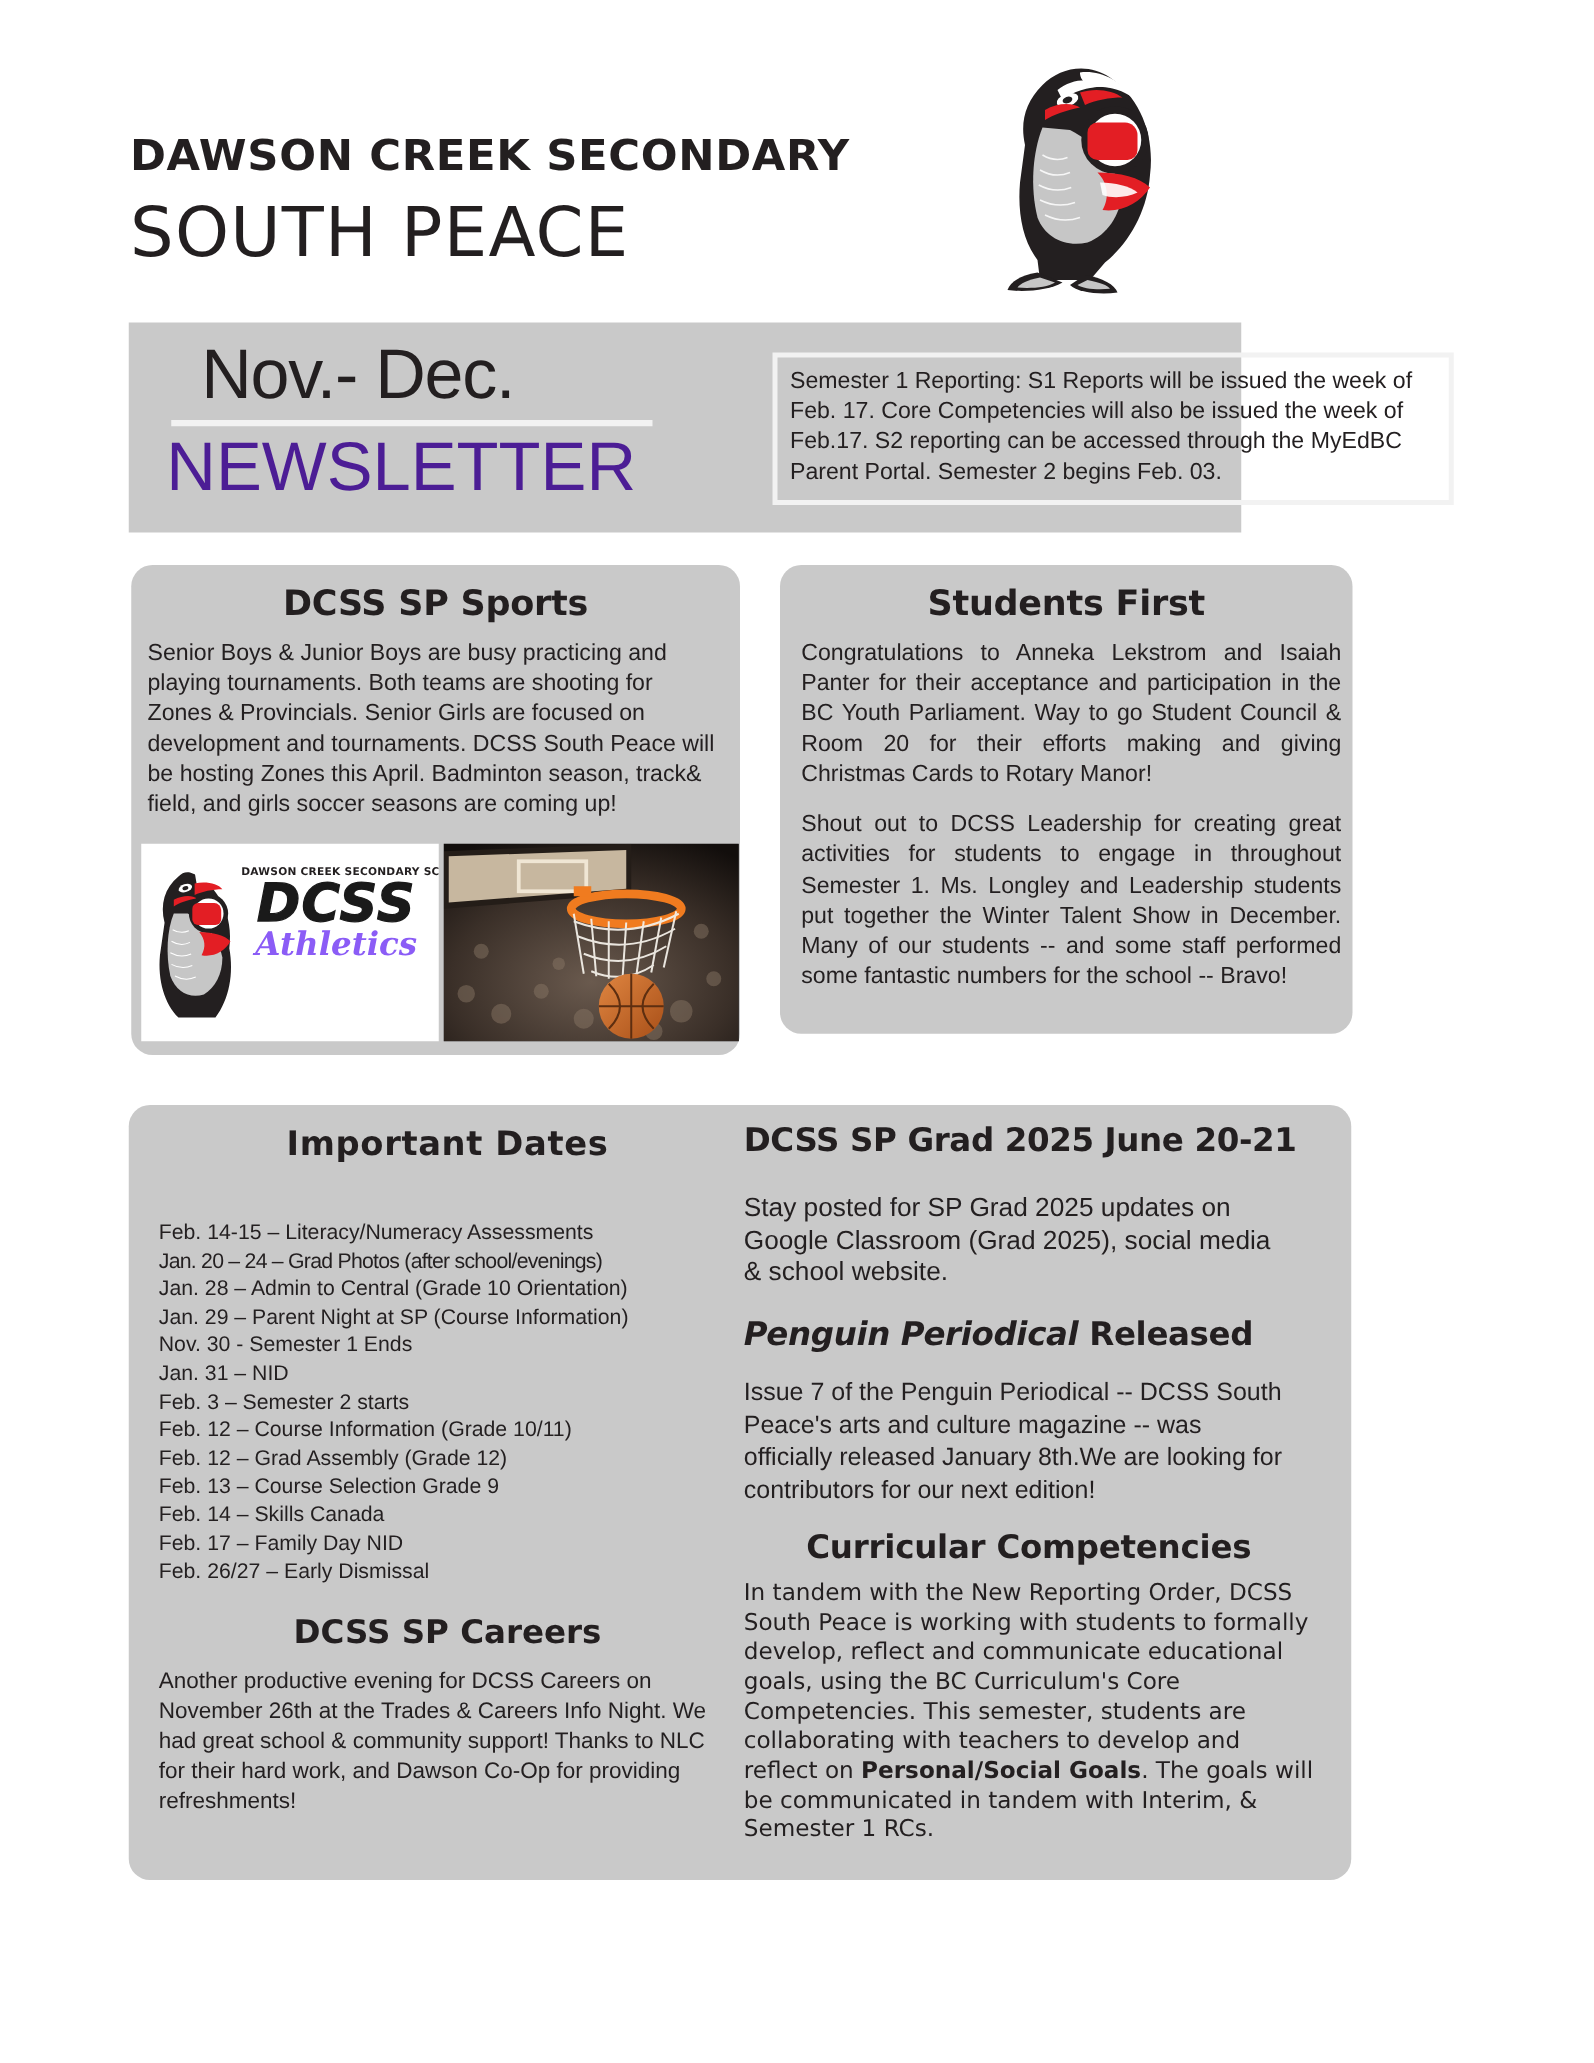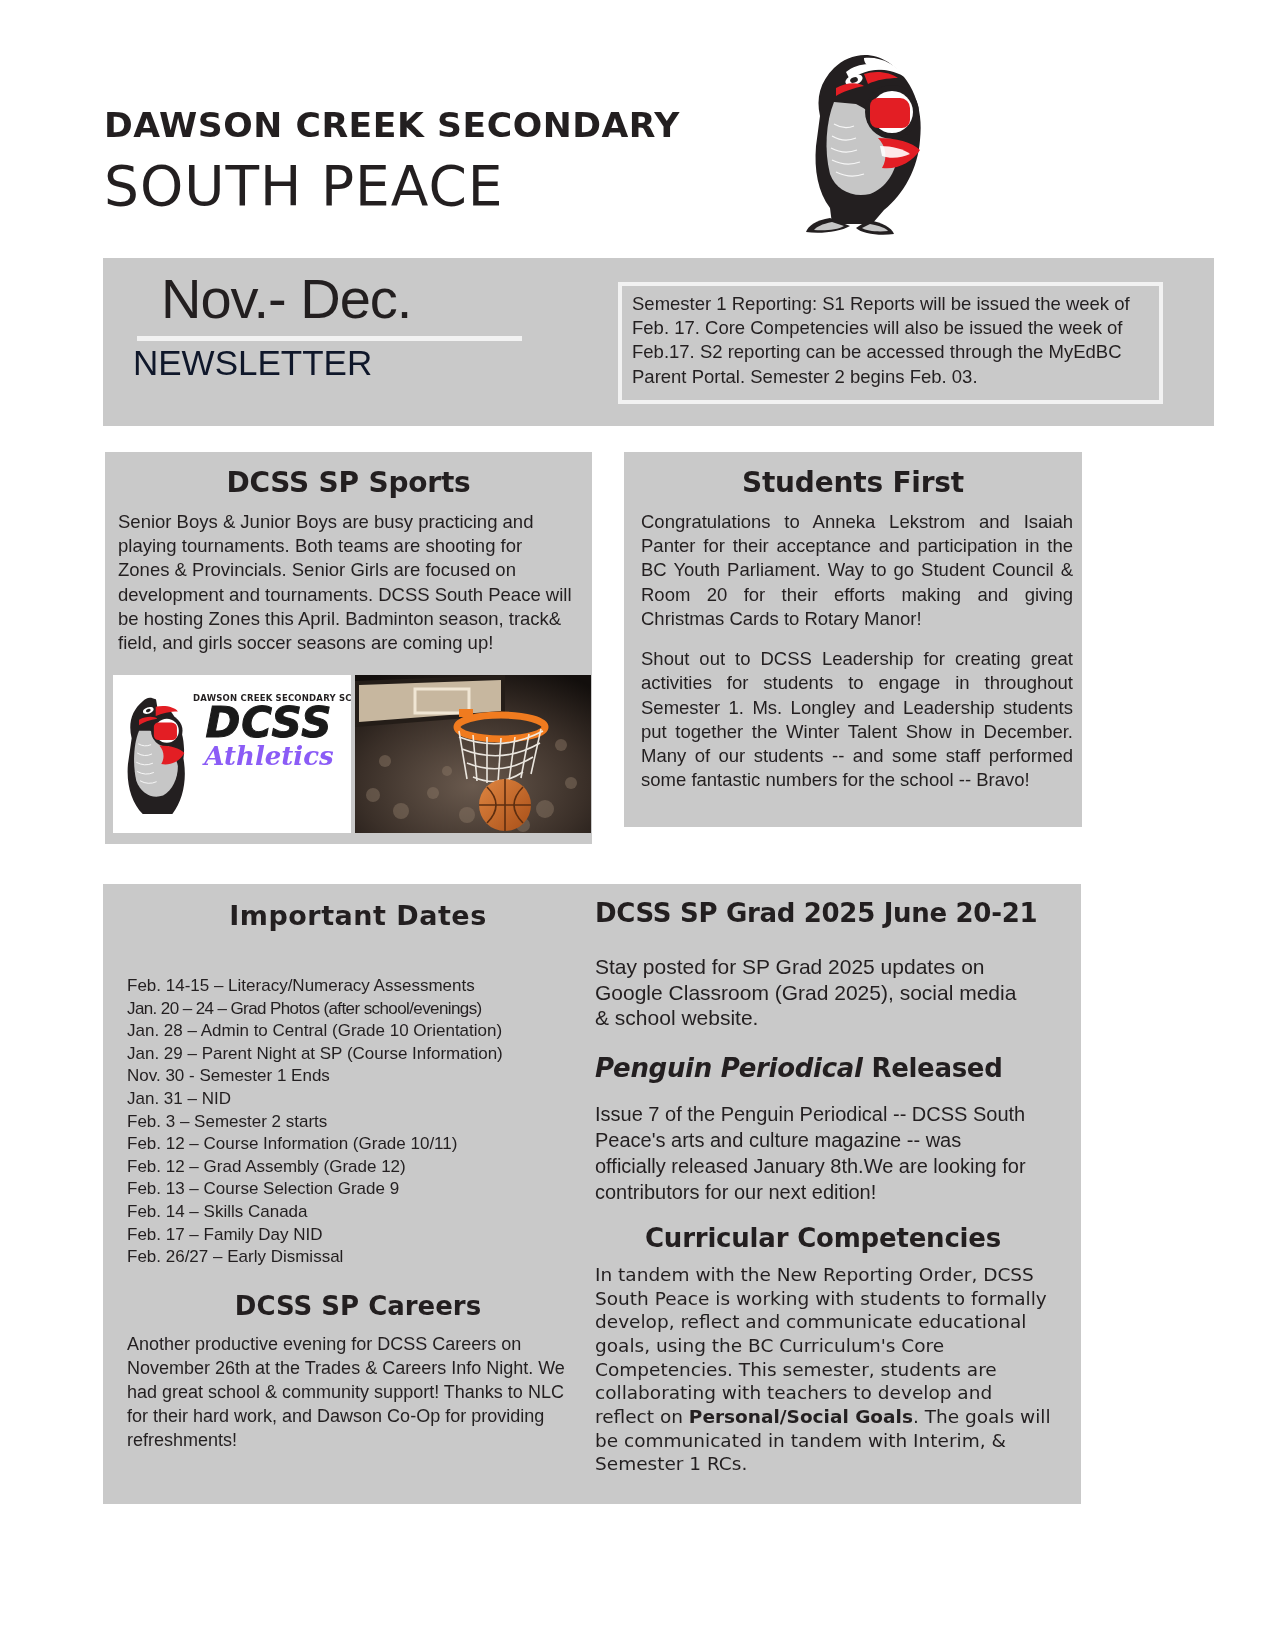--- a/index.html
+++ b/index.html
@@ -56,21 +56,21 @@
     top: 28px;
     width: 160px;
     height: 212px;
   }
 
   
   .banner {
     position: absolute;
     left: 103px;
     top: 258px;
-    width: 1111px;
+    width: 890px;
     height: 168px;
     background: #c9c9c9;
   }
   .banner-left {
     position: absolute;
     left: 30px;
     top: 10px;
     width: 400px;
   }
   .banner-month {
@@ -83,23 +83,23 @@
     padding-left: 28px;
   }
   .banner-rule {
     height: 5px;
     background: #f2f2f2;
     margin: 6px 0 4px 4px;
     width: 385px;
   }
   .banner-word {
     font-family: "Liberation Sans", sans-serif;
-    font-size: 35px;
+    font-size: 55px;
     font-weight: 400;
-    color: #0f172a;
+    color: #4c1d95;
     letter-spacing: 0px;
     line-height: 1.05;
   }
   .banner-note {
     position: absolute;
     left: 515px;
     top: 24px;
     width: 545px;
     height: 122px;
     border: 4px solid #f2f2f2;
@@ -107,20 +107,21 @@
     padding: 6px 10px 4px 10px;
     font-size: 18.5px;
     line-height: 1.28;
     color: #231f20;
   }
 
   
   .panel {
     position: absolute;
     background: #c9c9c9;
+    border-radius: 17px;
   }
   .panel-sports {
     left: 105px;
     top: 452px;
     width: 487px;
     height: 392px;
   }
   .panel-students {
     left: 624px;
     top: 452px;

